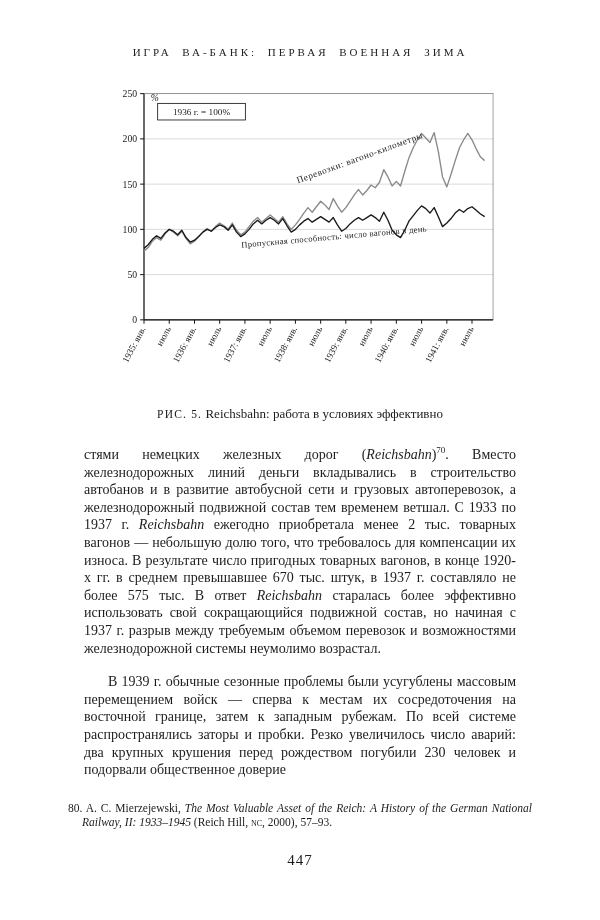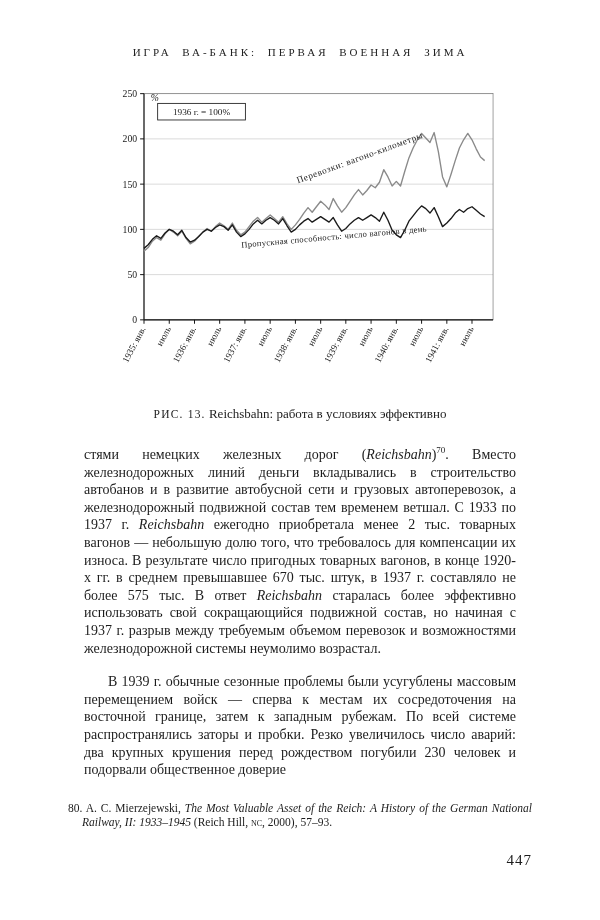--- a/index.html
+++ b/index.html
@@ -19,21 +19,21 @@
   .caption { font-size:13px; margin-top:10px; color:#1c1c1c; }
   .cap-label { font-size:11.5px; letter-spacing:1.2px; }
   .body-text { font-size:14px; line-height:17.6px; text-align:justify; }
   .para { margin:16px; }
   .para.indent { text-indent:24px; }
   sup { font-size:9px; line-height:0; vertical-align:super; }
   .footnote {
     font-size:11.5px; line-height:14.6px; margin-top:22px;
     padding-left:14px; text-indent:-14px; text-align:justify; color:#1c1c1c;
   }
-  .page-number { text-align:right; font-size:15px; margin-top:22px; letter-spacing:1px; }
+  .page-number { text-align:center; font-size:15px; margin-top:22px; letter-spacing:1px; }
 </style>
 </head>
 <body>
 
 <div class="page">
 
   <div class="running-head">ИГРА ВА-БАНК: ПЕРВАЯ ВОЕННАЯ ЗИМА</div>
 
   <figure class="figure">
     <svg class="chart-svg" viewBox="0 0 420 320" width="410" height="312" xmlns="http://www.w3.org/2000/svg">
@@ -87,21 +87,21 @@
         <line x1="386.4" y1="246" x2="386.4" y2="250" stroke="#111" stroke-width="1"></line>
         <text transform="translate(388.4,255) rotate(-62)" text-anchor="end" font-size="9.5">июль</text>
         <rect x="64" y="24" width="90" height="17" fill="#ffffff" stroke="#222" stroke-width="0.9"></rect>
         <text x="109" y="36" text-anchor="middle" font-size="9.5">1936 г. = 100%</text>
         <polyline points="50.0,175.5 54.3,171.8 58.6,165.3 62.9,161.6 67.3,164.3 71.6,157.8 75.9,153.2 80.2,156.0 84.5,159.7 88.8,155.1 93.1,162.5 97.4,168.0 101.8,165.3 106.1,160.6 110.4,156.0 114.7,152.3 119.0,155.1 123.3,150.4 127.6,146.7 132.0,149.5 136.3,153.2 140.6,146.7 144.9,154.1 149.2,158.8 153.5,156.0 157.8,150.4 162.1,144.8 166.5,141.1 170.8,145.8 175.1,142.1 179.4,138.4 183.7,142.1 188.0,145.8 192.3,140.2 196.7,147.6 201.0,153.2 205.3,148.6 209.6,143.0 213.9,136.5 218.2,130.9 222.5,135.6 226.8,130.0 231.2,124.4 235.5,128.1 239.8,132.8 244.1,121.6 248.4,129.1 252.7,135.6 257.0,130.9 261.3,124.4 265.7,117.9 270.0,112.4 274.3,117.9 278.6,113.3 282.9,107.7 287.2,110.5 291.5,104.9 295.9,92.0 300.2,99.4 304.5,108.7 308.8,104.0 313.1,108.7 317.4,93.8 321.7,79.9 326.0,69.7 330.4,61.3 334.7,54.8 339.0,59.5 343.3,64.1 347.6,53.9 351.9,73.4 356.2,99.4 360.6,109.6 364.9,96.6 369.2,82.7 373.5,69.7 377.8,61.3 382.1,54.8 386.4,61.3 390.7,70.6 395.1,79.0 399.4,82.7" fill="none" stroke="#8a8a8a" stroke-width="1.4" stroke-linejoin="round"></polyline>
         <polyline points="50.0,172.7 54.3,169.0 58.6,163.4 62.9,159.7 67.3,162.5 71.6,156.9 75.9,153.2 80.2,155.1 84.5,158.8 88.8,154.1 93.1,161.6 97.4,166.2 101.8,164.3 106.1,160.6 110.4,156.0 114.7,153.2 119.0,155.1 123.3,151.3 127.6,148.6 132.0,150.4 136.3,154.1 140.6,148.6 144.9,156.0 149.2,160.6 153.5,157.8 157.8,153.2 162.1,147.6 166.5,143.9 170.8,147.6 175.1,143.9 179.4,141.1 183.7,143.9 188.0,147.6 192.3,142.1 196.7,149.5 201.0,156.0 205.3,153.2 209.6,148.6 213.9,144.8 218.2,142.1 222.5,145.8 226.8,143.0 231.2,140.2 235.5,143.0 239.8,145.8 244.1,141.1 248.4,148.6 252.7,155.1 257.0,152.3 261.3,147.6 265.7,143.9 270.0,141.1 274.3,143.9 278.6,141.1 282.9,138.4 287.2,141.1 291.5,144.8 295.9,135.6 300.2,143.9 304.5,154.1 308.8,158.8 313.1,161.6 317.4,154.1 321.7,144.8 326.0,139.3 330.4,133.7 334.7,129.1 339.0,131.9 343.3,136.5 347.6,130.9 351.9,140.2 356.2,150.4 360.6,146.7 364.9,142.1 369.2,136.5 373.5,132.8 377.8,135.6 382.1,131.9 386.4,130.0 390.7,133.7 395.1,137.4 399.4,140.2" fill="none" stroke="#1a1a1a" stroke-width="1.4" stroke-linejoin="round"></polyline>
         <text transform="translate(208,106) rotate(-20)" font-size="9.4" letter-spacing="0.6" fill="#7e7e7e">Перевозки: вагоно-километры</text>
         <text transform="translate(150,172) rotate(-5)" font-size="8.8" letter-spacing="0.3" fill="#1a1a1a">Пропускная способность: число вагонов в день</text>
       </svg>
     <figcaption class="caption">
-      <span class="cap-label">РИС. 13.</span>
+      <span class="cap-label">РИС. 5.</span>
       <span>Reichsbahn: работа в условиях эффективно</span>
     </figcaption>
   </figure>
 
   <div class="body-text">
     <p class="para"><span>стями немецких железных дорог (</span><span style="font-style: italic;">Reichsbahn</span><span>)</span><sup>70</sup><span>. Вместо железнодорожных линий деньги вкладывались в строительство автобанов и в развитие автобусной сети и грузовых автоперевозок, а железнодорожный подвижной состав тем временем ветшал. С 1933 по 1937 г. </span><span style="font-style: italic;">Reichsbahn</span><span> ежегодно приобретала менее 2 тыс. товарных вагонов — небольшую долю того, что требовалось для компенсации их износа. В результате число пригодных товарных вагонов, в конце 1920-х гг. в среднем превышавшее 670 тыс. штук, в 1937 г. составляло не более 575 тыс. В ответ </span><span style="font-style: italic;">Reichsbahn</span><span> старалась более эффективно использовать свой сокращающийся подвижной состав, но начиная с 1937 г. разрыв между требуемым объемом перевозок и возможностями железнодорожной системы неумолимо возрастал.</span></p>
     <p class="para indent"><span>В 1939 г. обычные сезонные проблемы были усугублены массовым перемещением войск — сперва к местам их сосредоточения на восточной границе, затем к западным рубежам. По всей системе распространялись заторы и пробки. Резко увеличилось число аварий: два крупных крушения перед рождеством погубили 230 человек и подорвали общественное доверие</span></p>
   </div>
 
   <div class="footnote"><span>80. A. C. Mierzejewski, </span><span style="font-style: italic;">The Most Valuable Asset of the Reich: A History of the German National Railway, II: 1933–1945</span><span> (Reich Hill, </span><span style="font-variant: small-caps;">nc</span><span>, 2000), 57–93.</span></div>

